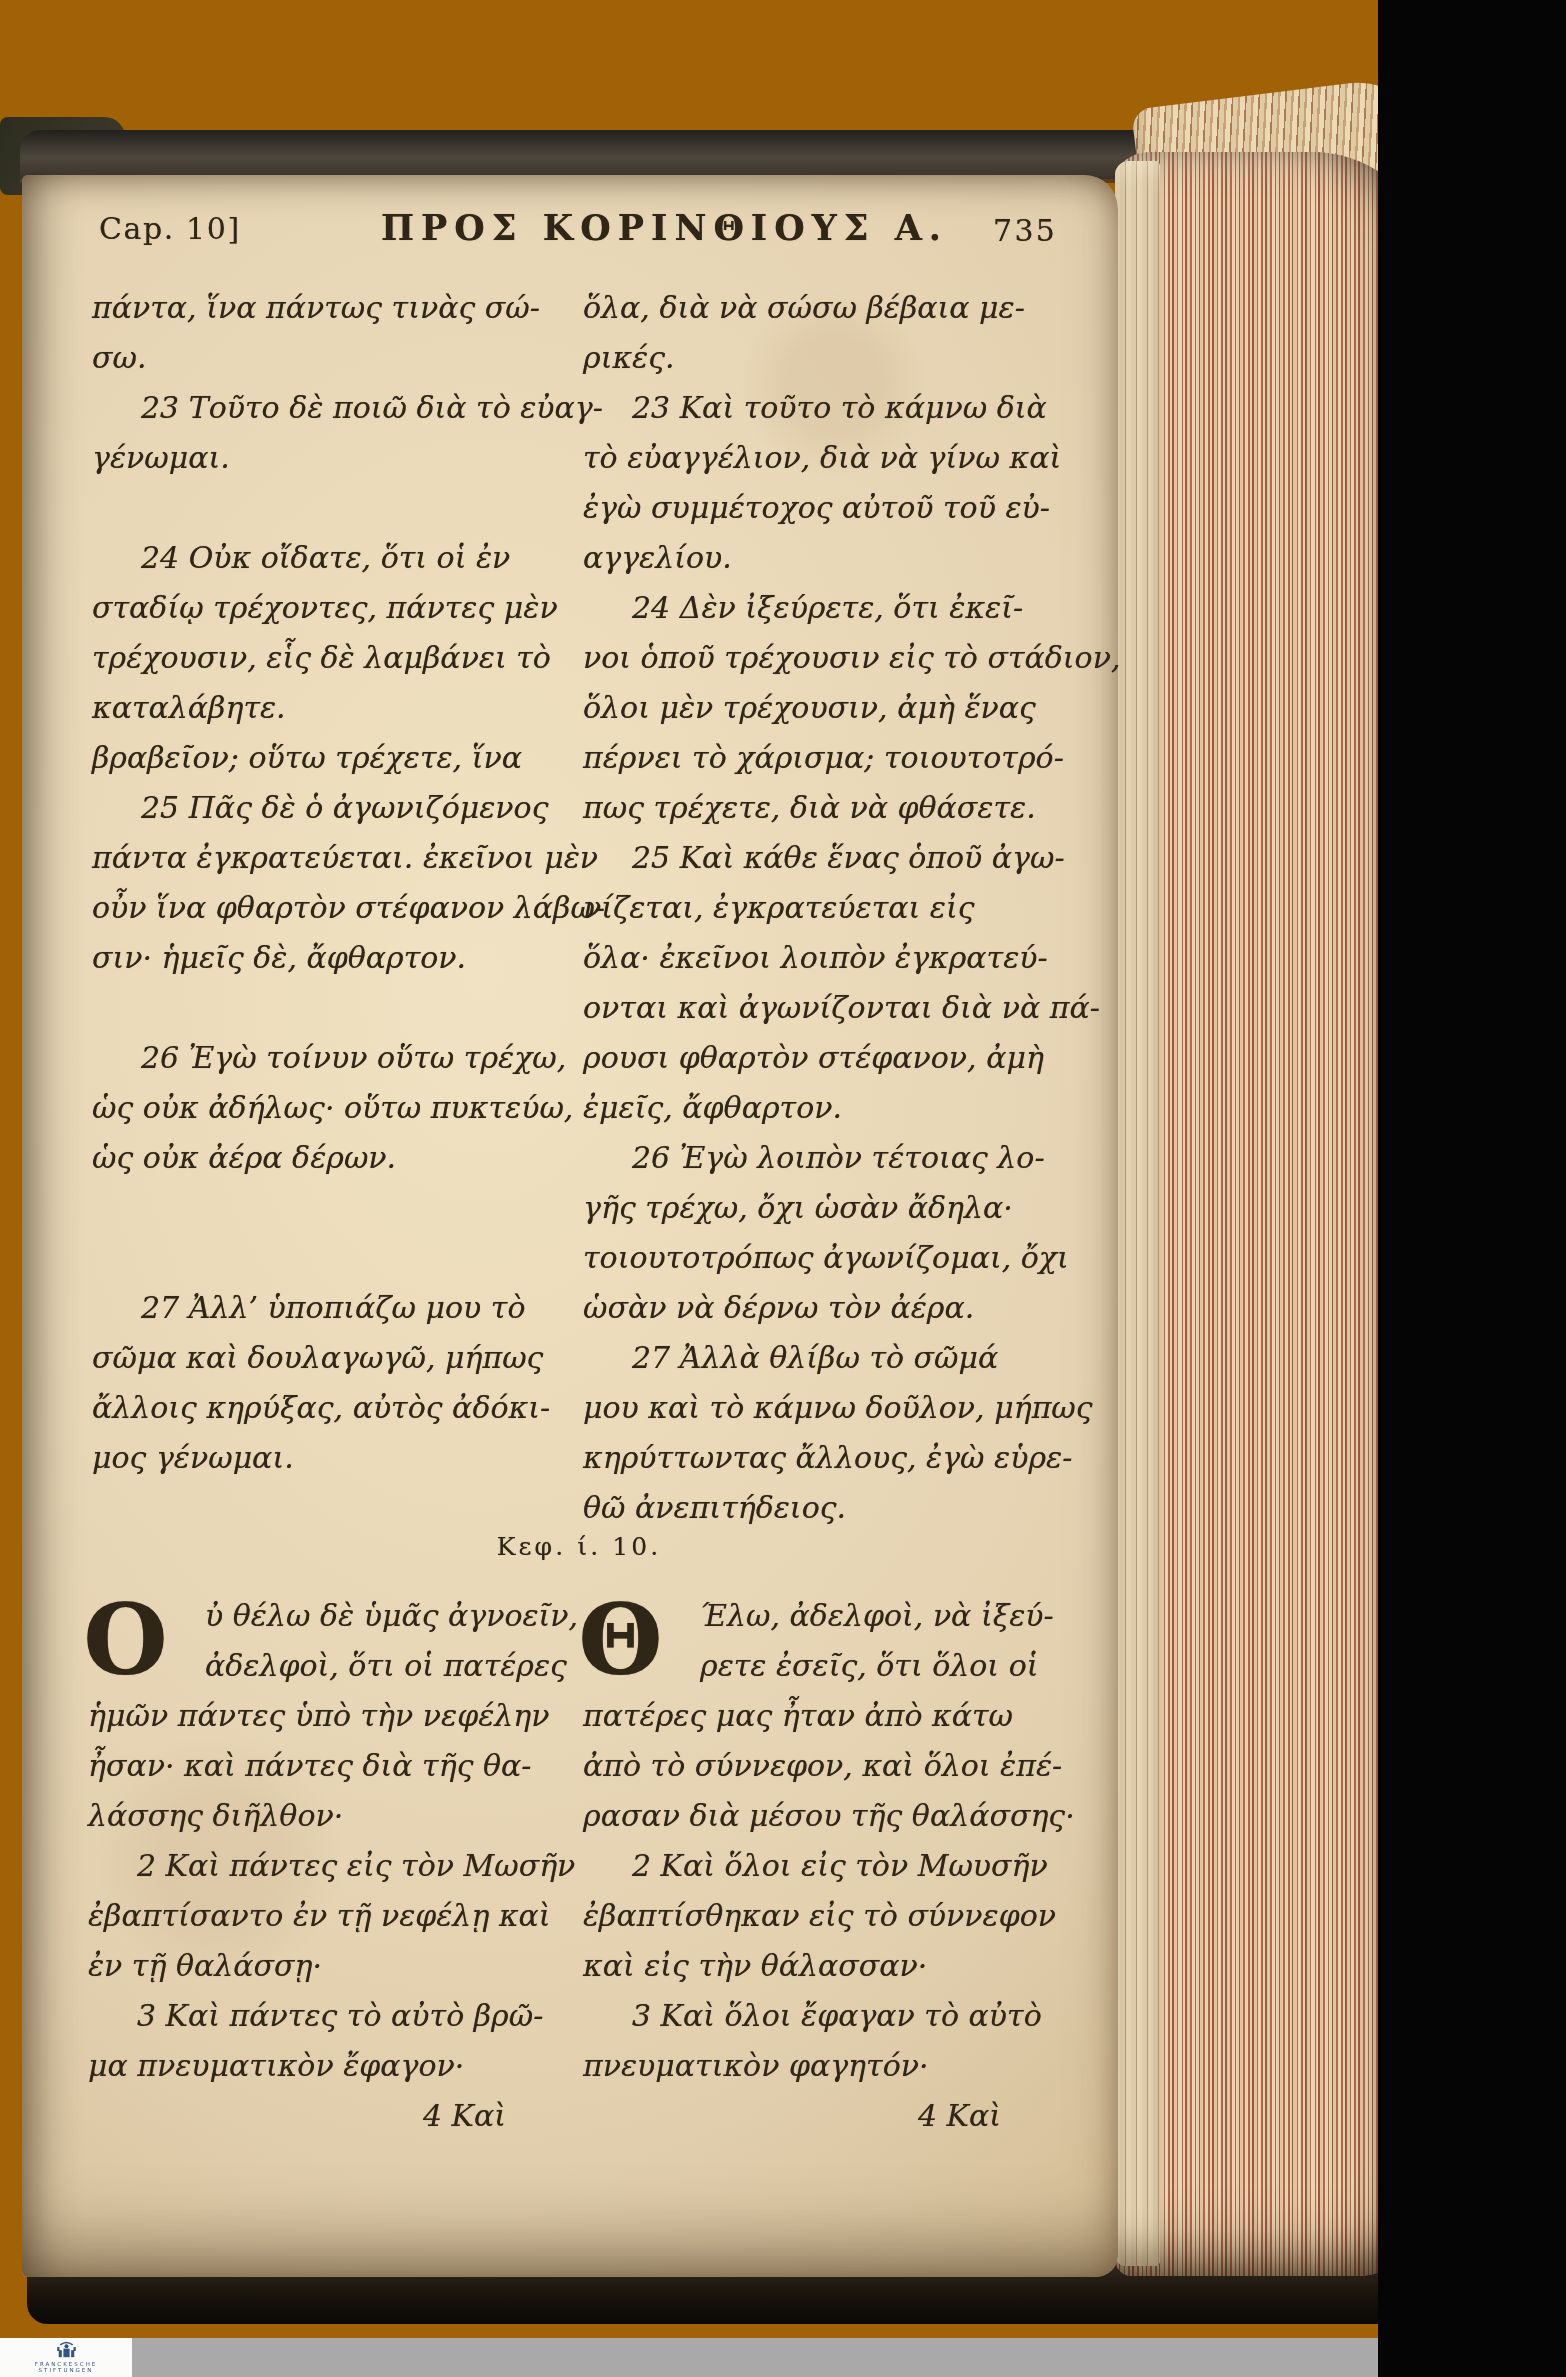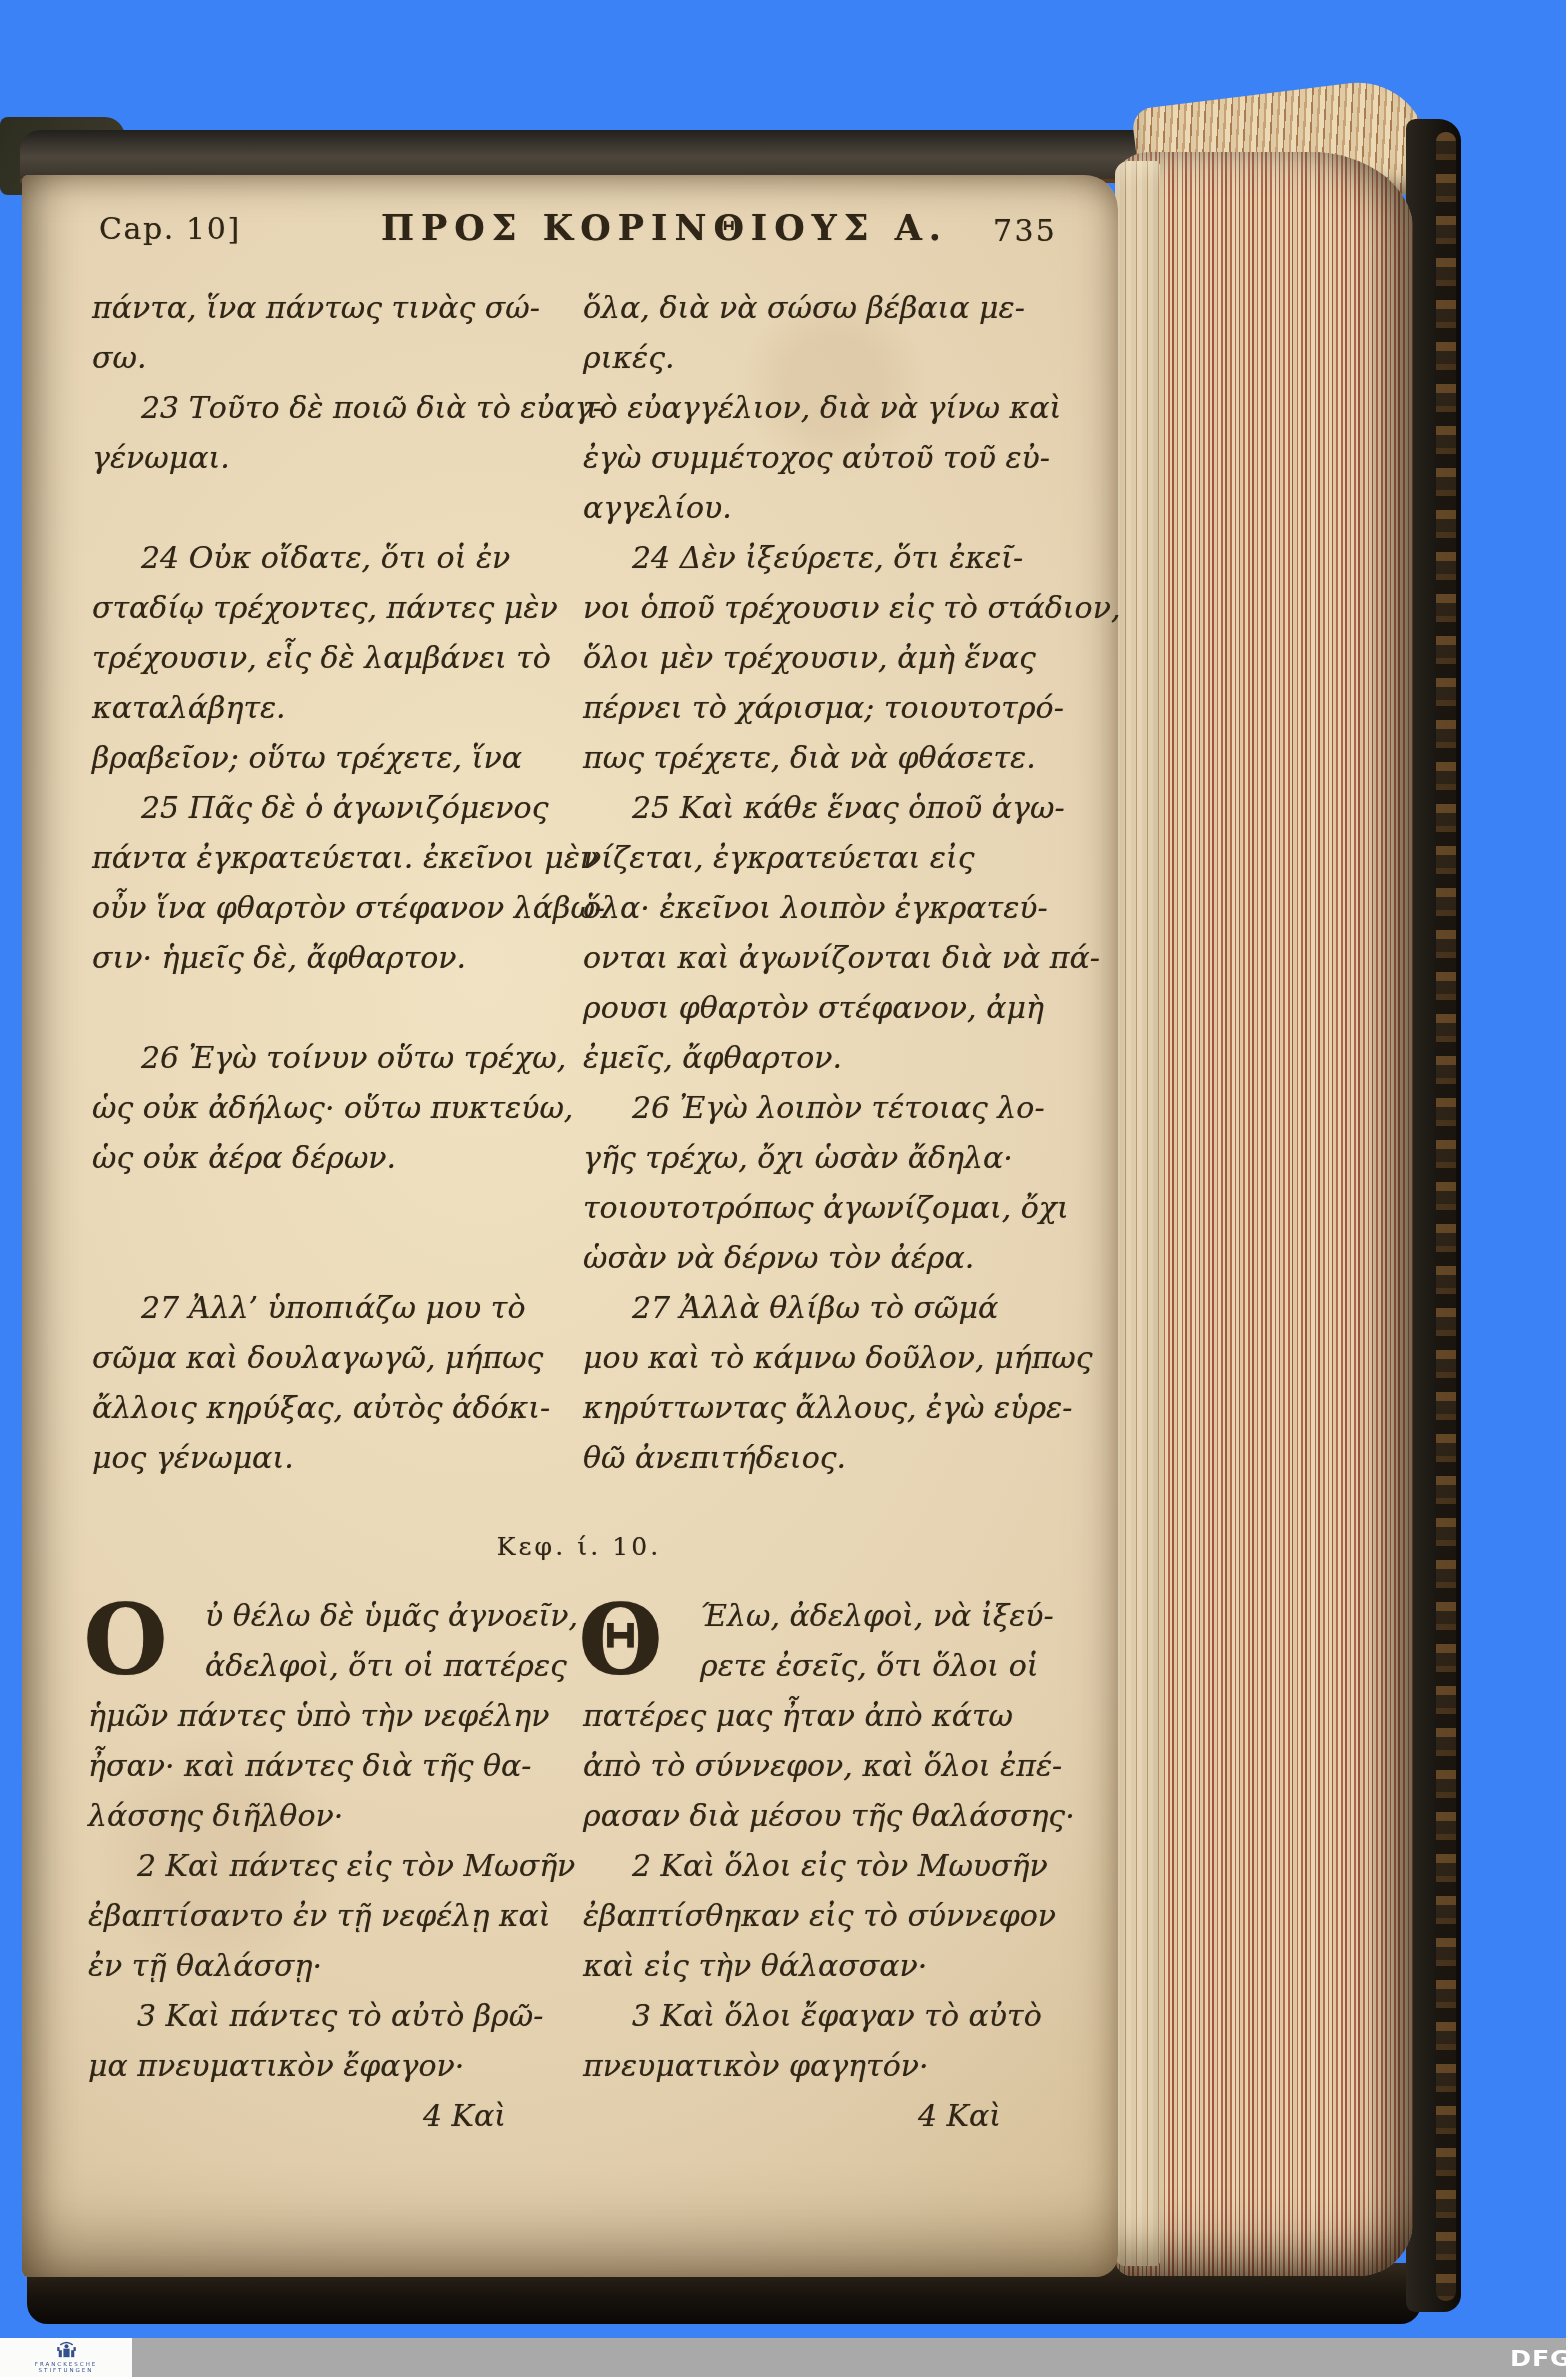--- a/index.html
+++ b/index.html
@@ -1,16 +1,16 @@
 <!DOCTYPE html>
 <html style="font-size:12.5px"><head>
 <meta charset="utf-8">
 <style>
   html,body{margin:0;padding:0;background:#050505;}
-  .stage{position:relative;width:1566px;height:2377px;background:#3b82f6;overflow:hidden;
+  .stage{position:relative;width:1378px;height:2377px;background:#a16207;overflow:hidden;
          font-family:"DejaVu Serif", serif;}
 
   
   .cover-top{position:absolute;left:20.4px;top:130px;width:1414px;height:49px;z-index:1;
       background:linear-gradient(180deg,#22201d 0%,#4d463c 55%,#39332b 100%);
       border-radius:20.4px 9.4px 0 0;border-bottom:4.7px solid #5e3a1d;}
   .cover-corner{position:absolute;left:0;top:117px;width:125px;height:78px;z-index:1;
       background:linear-gradient(120deg,#2c2d20,#3f3b2c);border-radius:7.8px 20.4px 7.8px 7.8px;}
   .book-bottom{position:absolute;left:27px;top:2263px;width:1394px;height:61px;z-index:1;
       background:linear-gradient(180deg,#33291e 0%,#17120c 55%,#0a0806 100%);
@@ -117,20 +117,21 @@
       <div class="line b"></div>
       <div class="line b"></div>
       <div class="line i">27 Ἀλλ’ ὑποπιάζω μου τὸ</div>
       <div class="line n">σῶμα καὶ δουλαγωγῶ, μήπως</div>
       <div class="line n">ἄλλοις κηρύξας, αὐτὸς ἀδόκι-</div>
       <div class="line n">μος γένωμαι.</div>
     </div>
   <div class="col col-right-1 ink">
       <div class="line n">ὅλα, διὰ νὰ σώσω βέβαια με-</div>
       <div class="line n">ρικές.</div>
+      <div class="line i">23 Καὶ τοῦτο τὸ κάμνω διὰ</div>
       <div class="line n">τὸ εὐαγγέλιον, διὰ νὰ γίνω καὶ</div>
       <div class="line n">ἐγὼ συμμέτοχος αὐτοῦ τοῦ εὐ-</div>
       <div class="line n">αγγελίου.</div>
       <div class="line i">24 Δὲν ἰξεύρετε, ὅτι ἐκεῖ-</div>
       <div class="line n">νοι ὁποῦ τρέχουσιν εἰς τὸ στάδιον,</div>
       <div class="line n">ὅλοι μὲν τρέχουσιν, ἀμὴ ἕνας</div>
       <div class="line n">πέρνει τὸ χάρισμα; τοιουτοτρό-</div>
       <div class="line n">πως τρέχετε, διὰ νὰ φθάσετε.</div>
       <div class="line i">25 Καὶ κάθε ἕνας ὁποῦ ἀγω-</div>
       <div class="line n">νίζεται, ἐγκρατεύεται εἰς</div>

